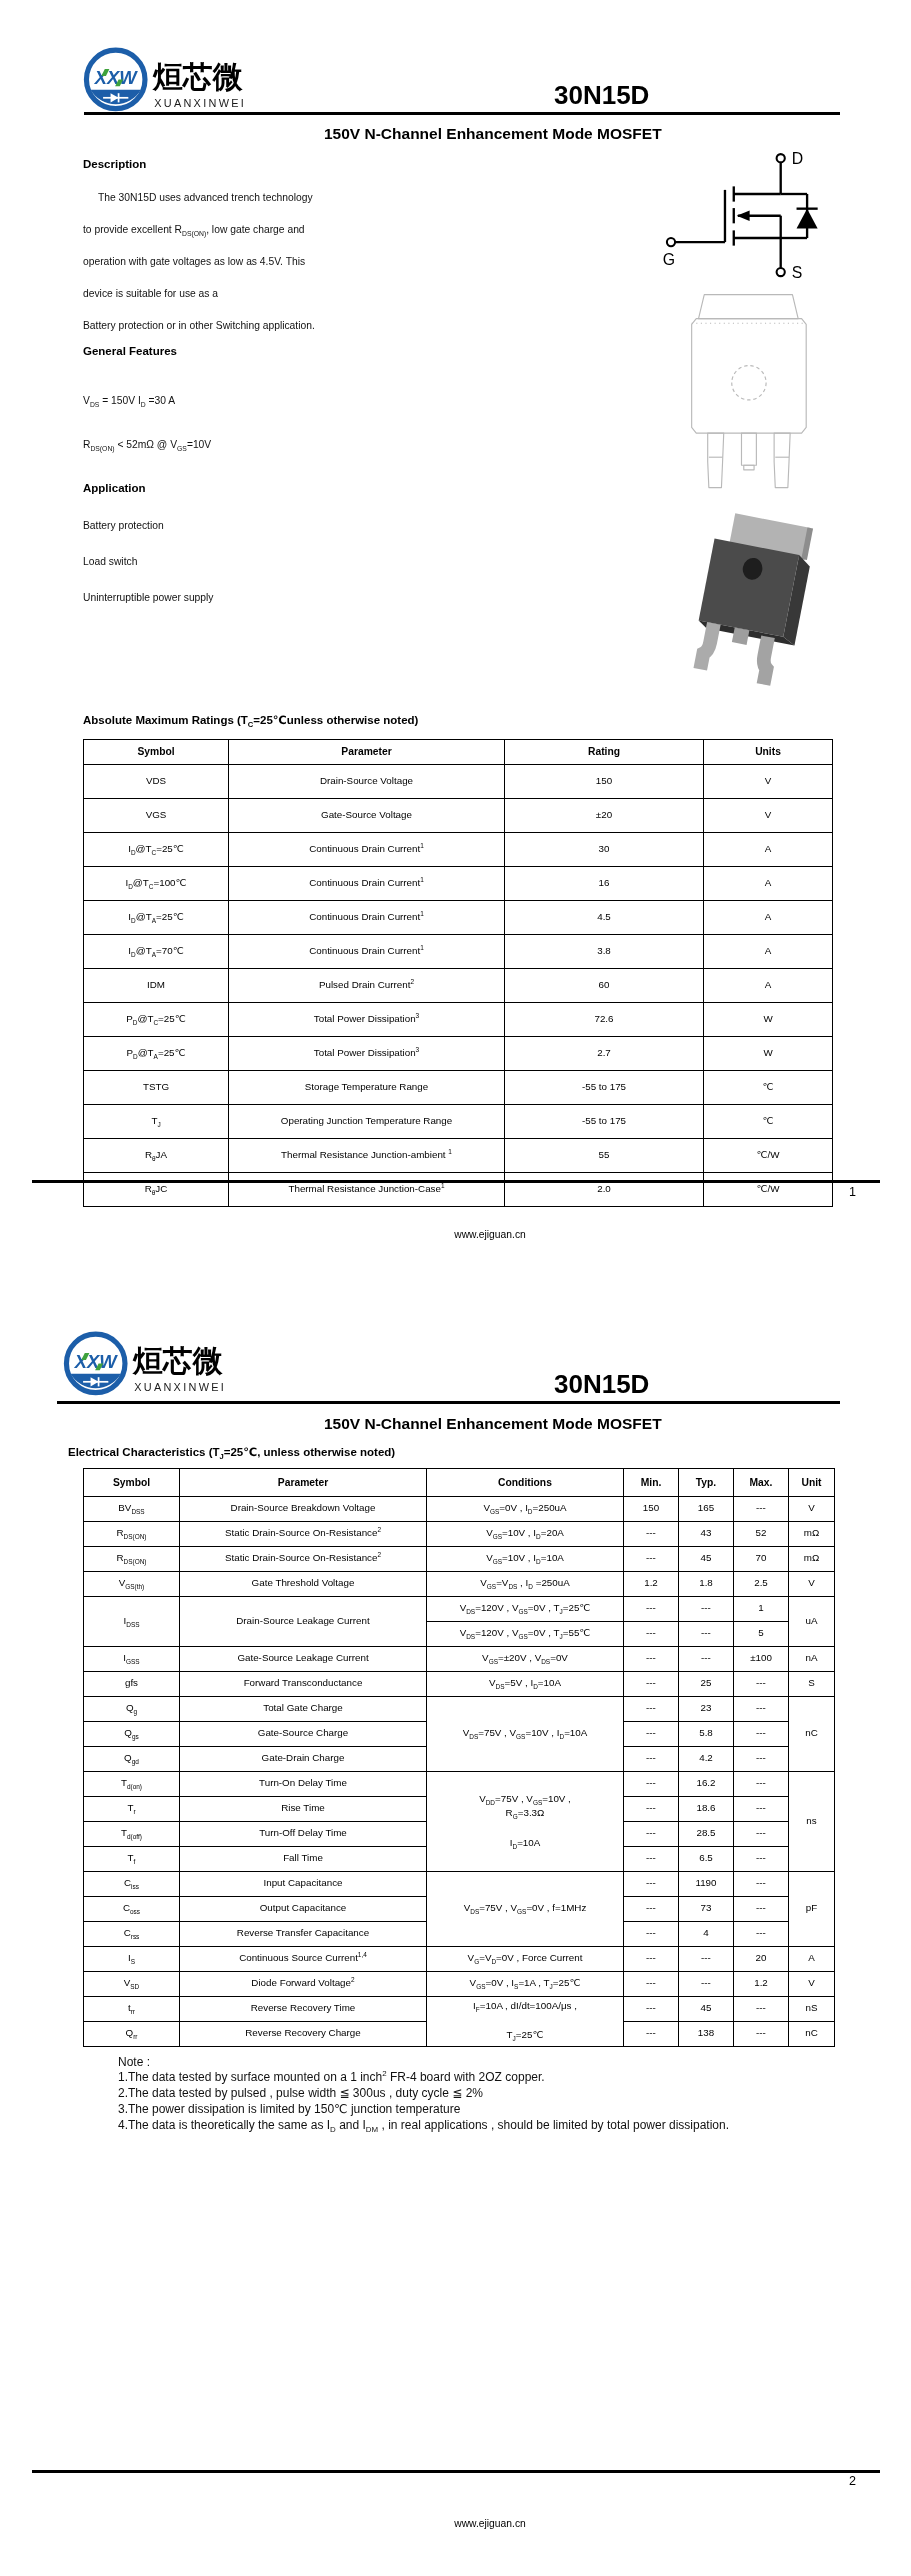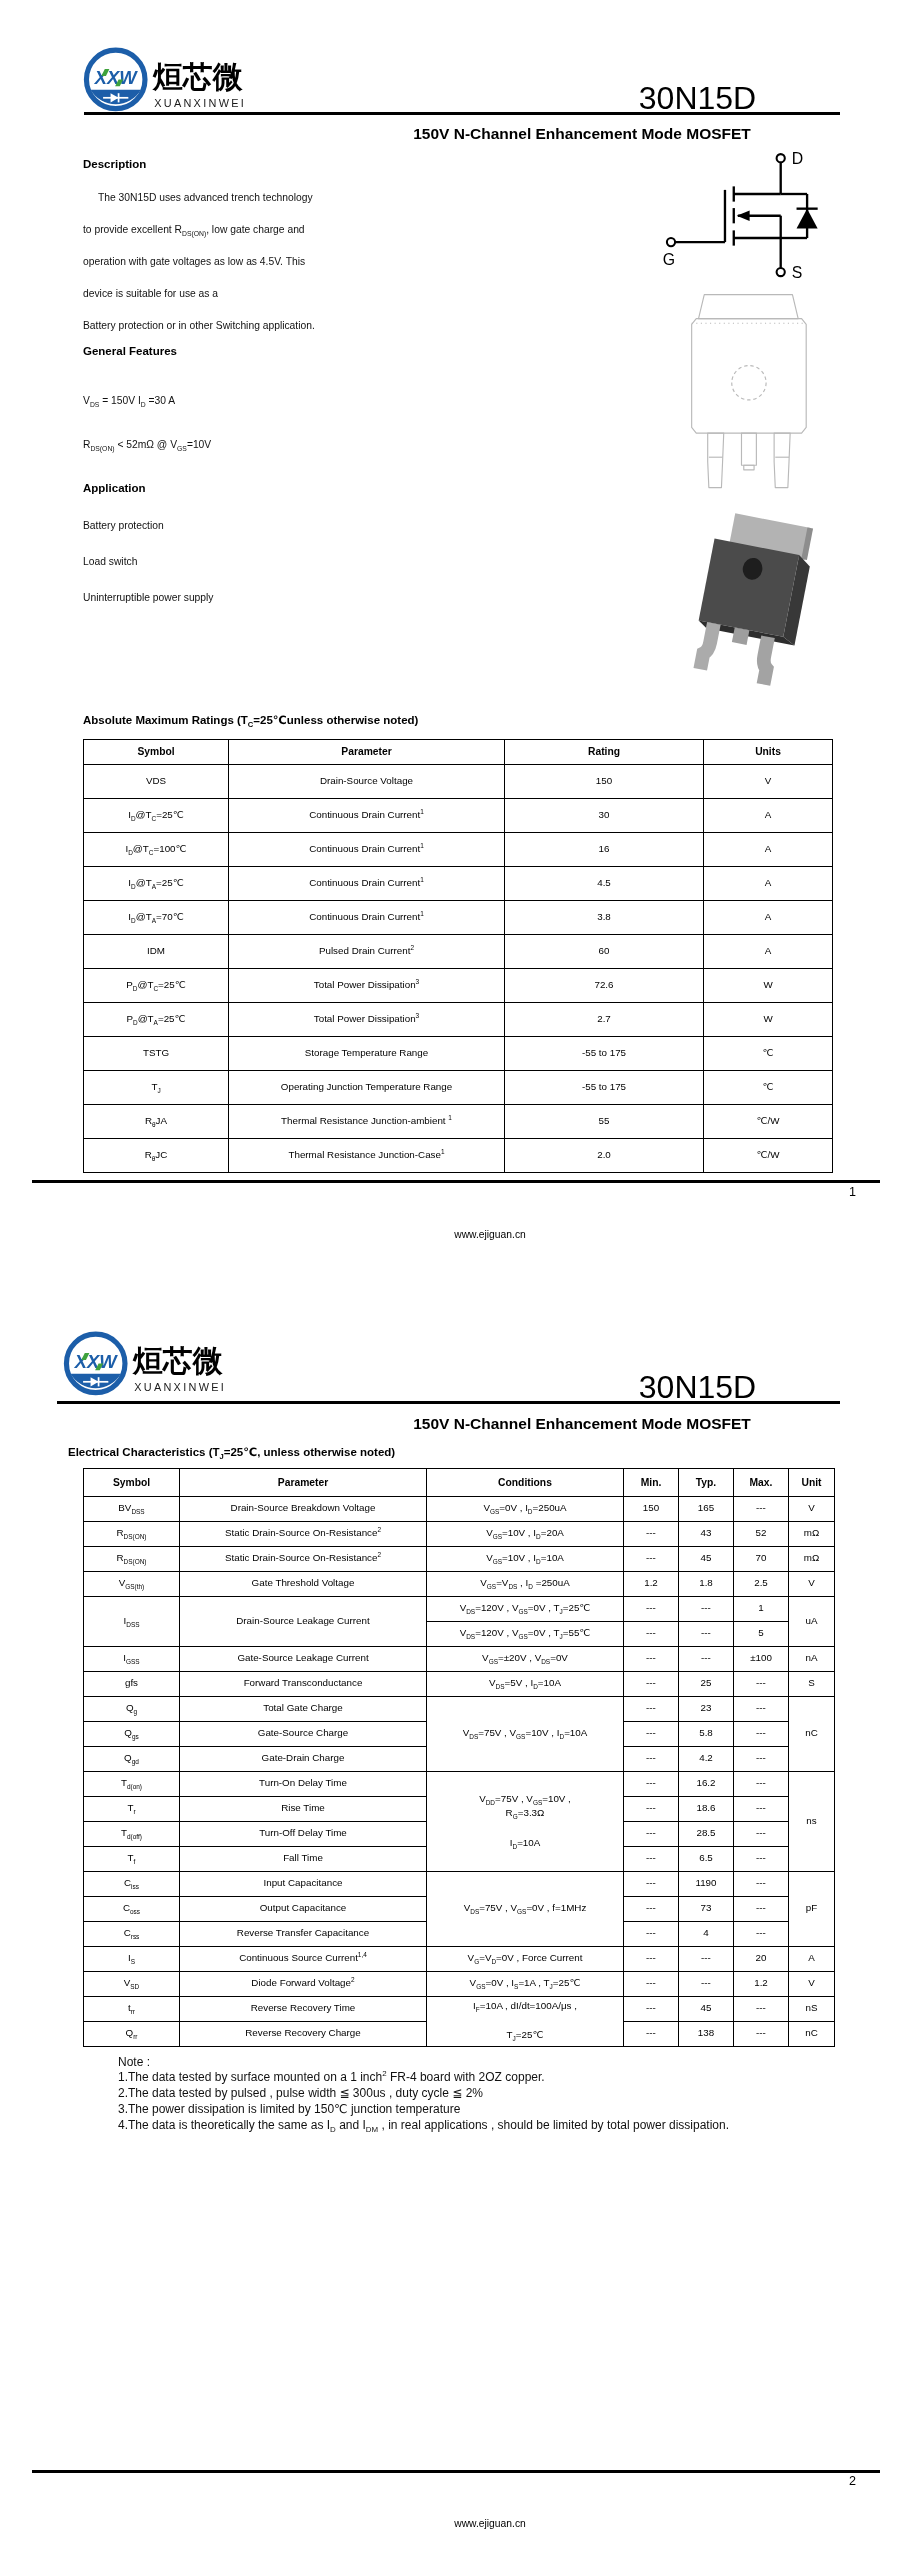--- a/index.html
+++ b/index.html
@@ -3,22 +3,22 @@
 <meta charset="utf-8">
 <style>
   html,body{margin:0;padding:0;}
   body{
     width:911px;height:2576px;position:relative;background:#ffffff;
     font-family:"Liberation Sans","DejaVu Sans",sans-serif;color:#000;
     -webkit-font-smoothing:antialiased;
   }
   .abs{position:absolute;}
   .rule{background:#000;}
-  .part-title{font-size:32px;font-weight:normal;text-align:center;letter-spacing:0px;}
-  .subtitle{font-size:15.5px;font-weight:bold;text-align:center;}
+  .part-title{font-size:26px;font-weight:bold;text-align:left;letter-spacing:0px;}
+  .subtitle{font-size:15.5px;font-weight:bold;text-align:left;}
   .h-section{font-size:11.5px;font-weight:bold;}
   .body-line{font-size:10.3px;color:#111;}
   .desc-lines div{line-height:32px;}
   .desc-lines div:first-child{padding-left:15px;}
   .feat-lines div{line-height:44px;}
   .app-lines div{line-height:36px;}
   .note-block{font-size:12px;color:#111;margin-left:34px;}
   .note-lines div{line-height:16px;}
   sub{font-size:66%;line-height:0;}
   sup{font-size:66%;line-height:0;}
@@ -156,20 +156,26 @@
         </tr>
       </thead>
     <tbody>
         <tr>
           <td>VDS</td>
           <td>Drain-Source Voltage</td>
           <td>150</td>
           <td>V</td>
         </tr>
         <tr>
+          <td>VGS</td>
+          <td>Gate-Source Voltage</td>
+          <td>±20</td>
+          <td>V</td>
+        </tr>
+        <tr>
           <td>I<sub>D</sub>@T<sub>C</sub>=25℃</td>
           <td>Continuous Drain Current<sup>1</sup></td>
           <td>30</td>
           <td>A</td>
         </tr>
         <tr>
           <td>I<sub>D</sub>@T<sub>C</sub>=100℃</td>
           <td>Continuous Drain Current<sup>1</sup></td>
           <td>16</td>
           <td>A</td>

